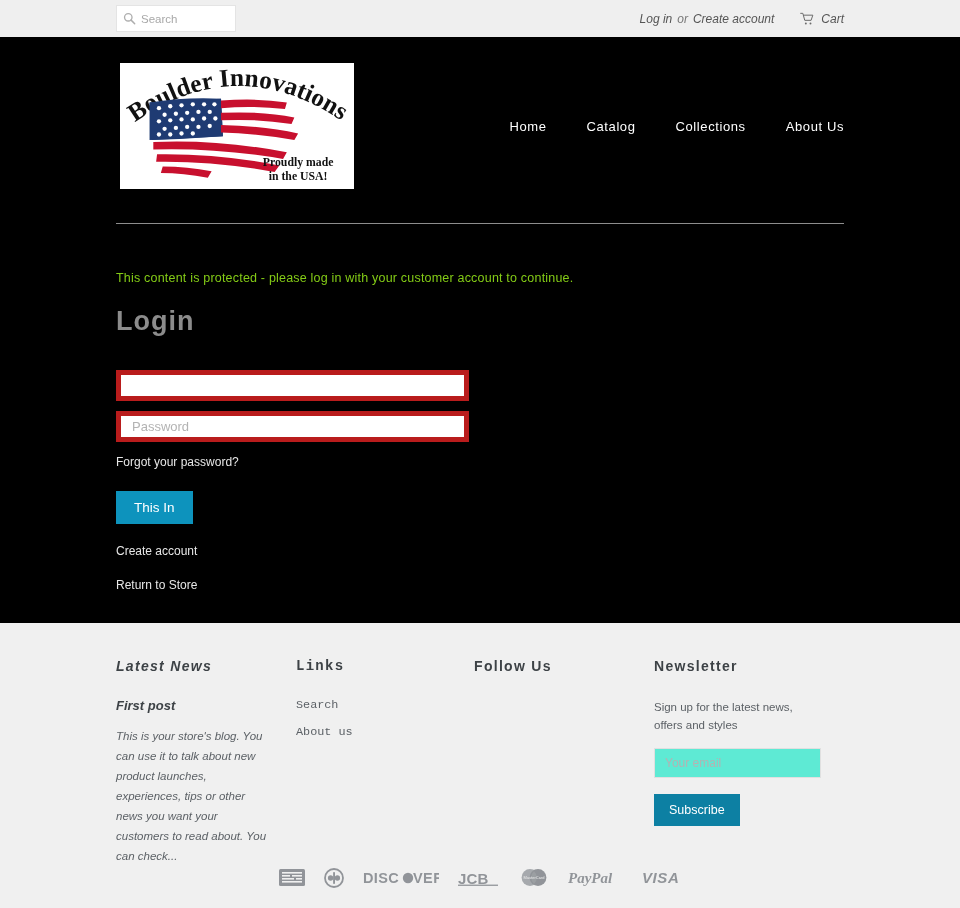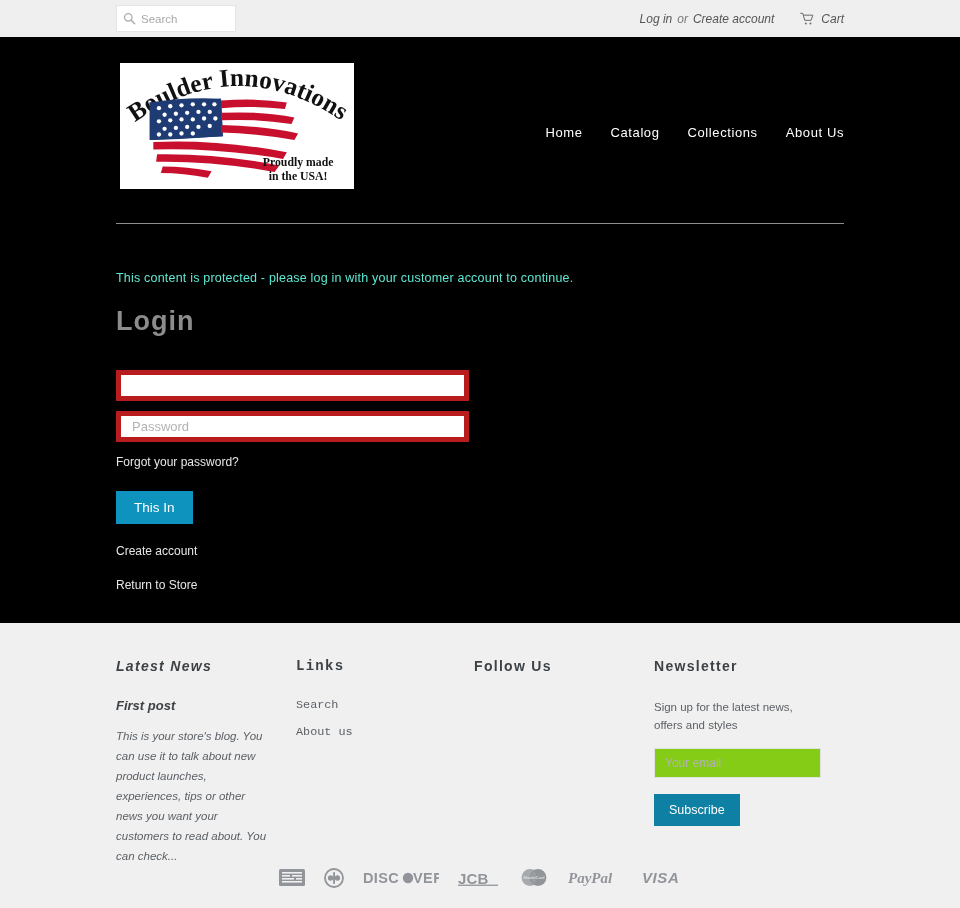--- a/index.html
+++ b/index.html
@@ -66,23 +66,23 @@
     width: 242px; height: 134px;
     background: #fff;
     border: 4px solid #000;
     overflow: hidden;
   }
   .logo svg { display: block; width: 100%; height: 100%; }
 
   .mainnav {
     position: absolute;
     right: 116px;
-    top: 88px;
+    top: 82px;
     display: flex;
-    gap: 28px;
+    gap: 40px;
   }
   .mainnav a {
     color: #fff;
     text-decoration: none;
     font-size: 13px;
     letter-spacing: .6px;
   }
 
   
   .divider {
@@ -94,21 +94,21 @@
 
   
   .main {
     background: #000;
     padding-left: 116px;
     height: 386px;
     position: relative;
   }
   .protected-msg {
     padding-top: 34px;
-    color: #5eead4;
+    color: #84cc16;
     font-size: 12.5px;
     letter-spacing: .2px;
   }
   .login-title {
     margin: 21px 0 0 0;
     color: #8c8c8c;
     font-size: 27px;
     font-weight: bold;
     letter-spacing: 1px;
   }
@@ -198,21 +198,21 @@
   .news-desc {
     font-size: 11.5px;
     color: #5c6166;
     line-height: 1.6;
     margin: 0 0 14px 0;
   }
   .news-input {
     display: block;
     width: 167px;
     height: 30px;
-    background: #84cc16;
+    background: #5eead4;
     border: 1px solid #e0e0e0;
     padding: 0 10px;
     font-family: "Liberation Sans", sans-serif;
     font-size: 12px;
     color: #333;
     outline: none;
   }
   .news-input::placeholder { color: #b3b3b3; }
   .btn-subscribe {
     margin-top: 16px;

